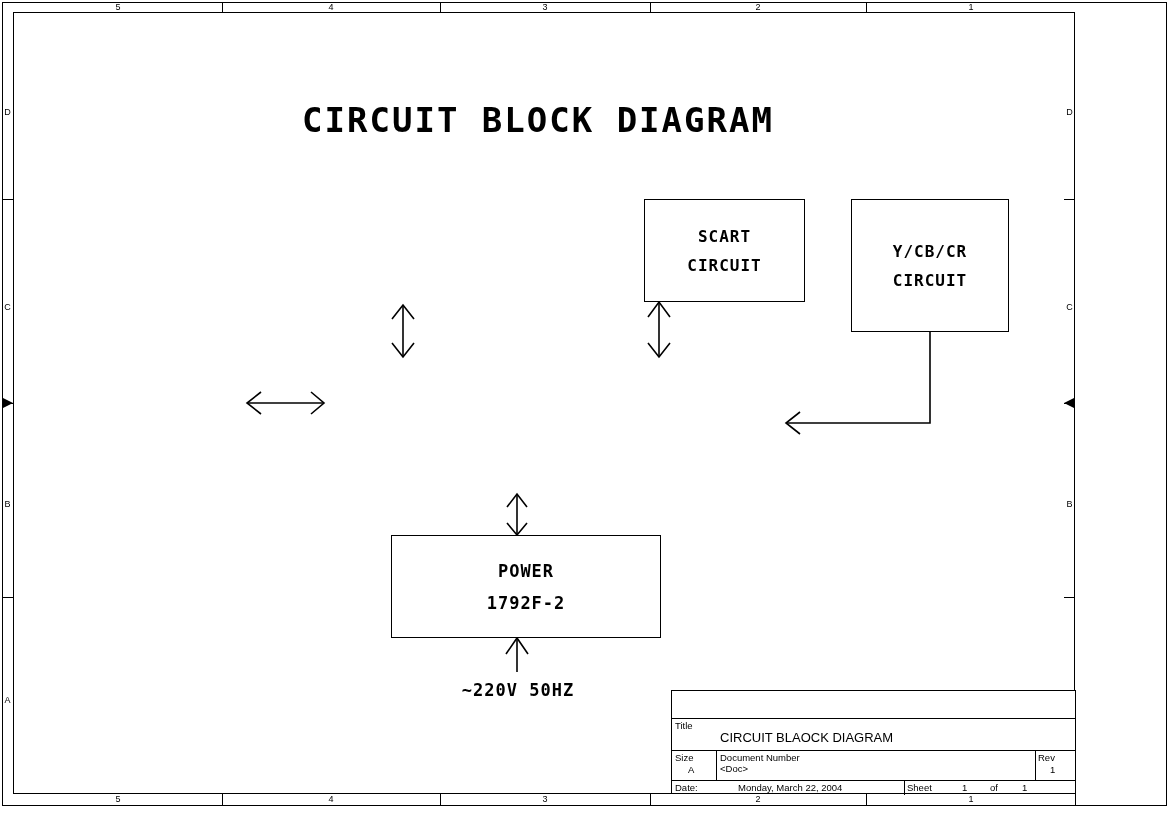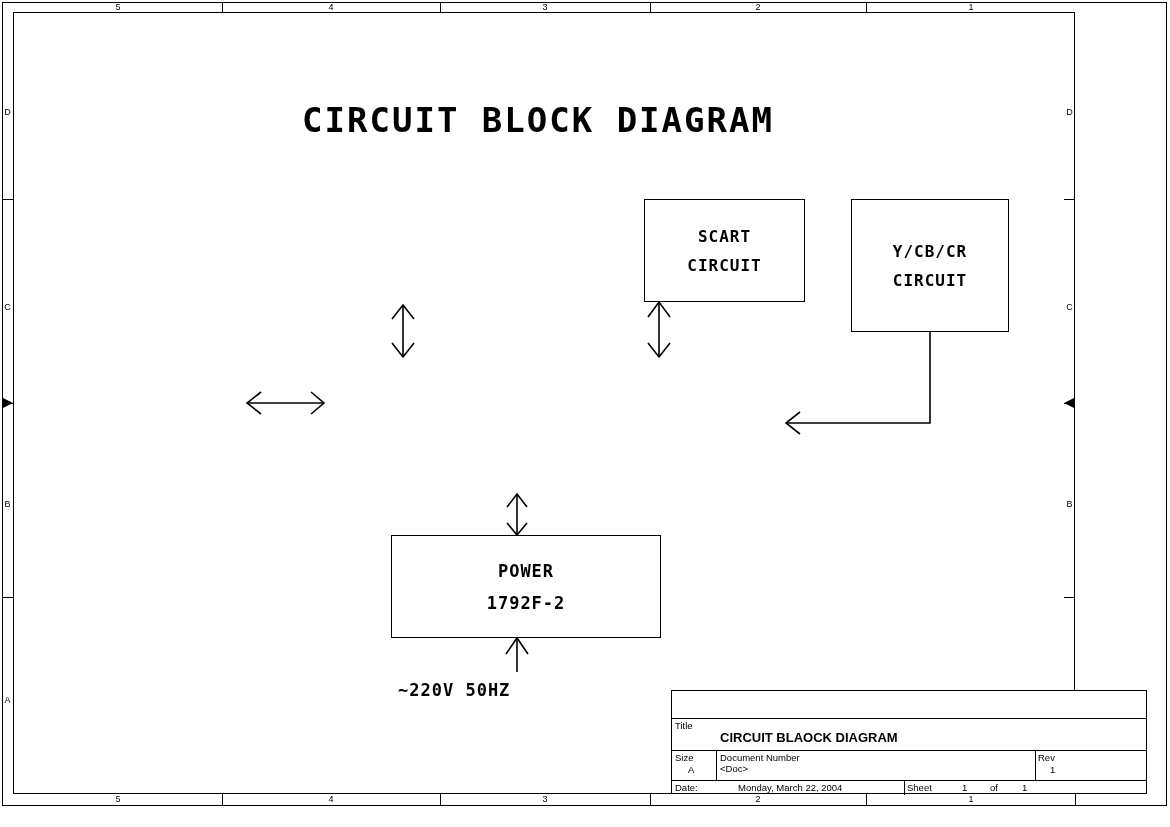--- a/index.html
+++ b/index.html
@@ -117,21 +117,21 @@
 
   #blk-power { left: 391px; top: 535px; width: 270px; height: 103px; }
   #blk-power .l1 { font-size: 17px; letter-spacing: 1px; margin-bottom: 12px; }
   #blk-power .l2 { font-size: 17px; letter-spacing: 1px; }
 
   #lbl-mains {
     position: absolute;
     left: 398px;
     top: 680px;
     width: 240px;
-    text-align: left;
+    text-align: center;
     font-family: "DejaVu Sans Mono", "Liberation Mono", monospace;
     font-weight: bold;
     font-size: 17px;
     letter-spacing: 1px;
     color: #000;
     white-space: pre;
   }
 
   svg.conn {
     position: absolute;
@@ -141,21 +141,21 @@
     height: 827px;
     pointer-events: none;
     overflow: visible;
   }
 
   
   #title-block {
     position: absolute;
     left: 671px;
     top: 690px;
-    width: 476px;
+    width: 405px;
     height: 104px;
     border: 1px solid #000;
     box-sizing: border-box;
     background: #fff;
     font-family: "Liberation Sans", sans-serif;
     color: #000;
   }
   .tb-hline { position: absolute; left: 0; width: 100%; height: 0; border-top: 1px solid #000; }
   .tb-vline { position: absolute; width: 0; border-left: 1px solid #000; }
   .tb-lab {
@@ -301,21 +301,21 @@
 
     <div class="tb-hline" style="top:27px;"></div>
     <div class="tb-hline" style="top:59px;"></div>
     <div class="tb-hline" style="top:89px;"></div>
 
     <div class="tb-vline" style="left:44px;top:59px;height:30px;"></div>
     <div class="tb-vline" style="left:363px;top:59px;height:30px;"></div>
     <div class="tb-vline" style="left:232px;top:89px;height:15px;"></div>
 
     <div class="tb-lab" style="left:3px;top:29px;">Title</div>
-    <div class="tb-title-val" style="left:48px;top:39px;font-weight:bold;">CIRCUIT BLAOCK DIAGRAM</div>
+    <div class="tb-title-val" style="left:48px;top:39px;">CIRCUIT BLAOCK DIAGRAM</div>
 
     <div class="tb-lab" style="left:3px;top:61px;">Size</div>
     <div class="tb-val" style="left:16px;top:73px;">A</div>
 
     <div class="tb-lab" style="left:48px;top:61px;">Document Number</div>
     <div class="tb-val" style="left:48px;top:72px;">&lt;Doc&gt;</div>
 
     <div class="tb-lab" style="left:366px;top:61px;">Rev</div>
     <div class="tb-val" style="left:378px;top:73px;">1</div>
 

